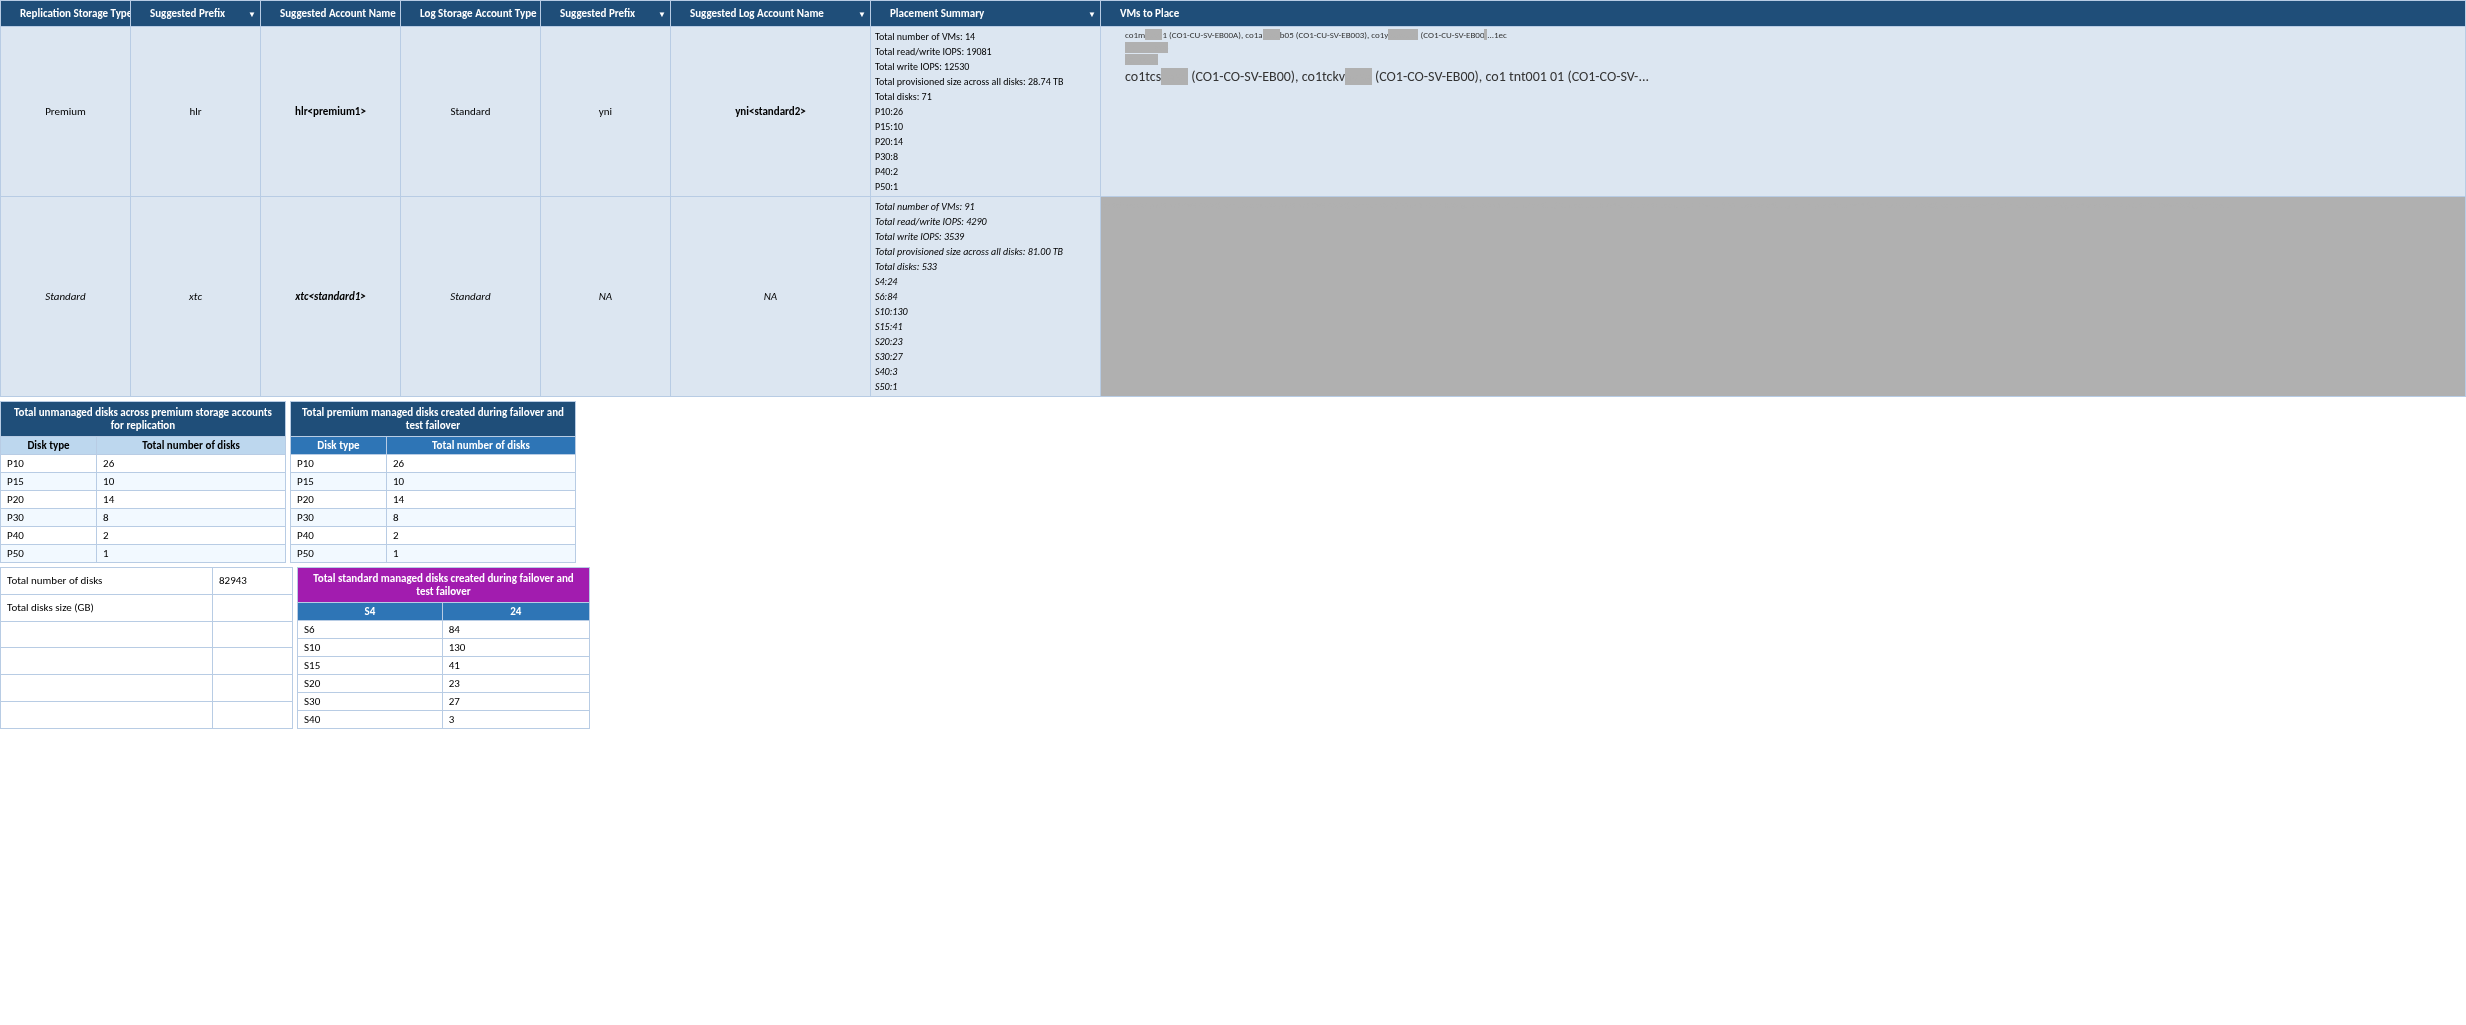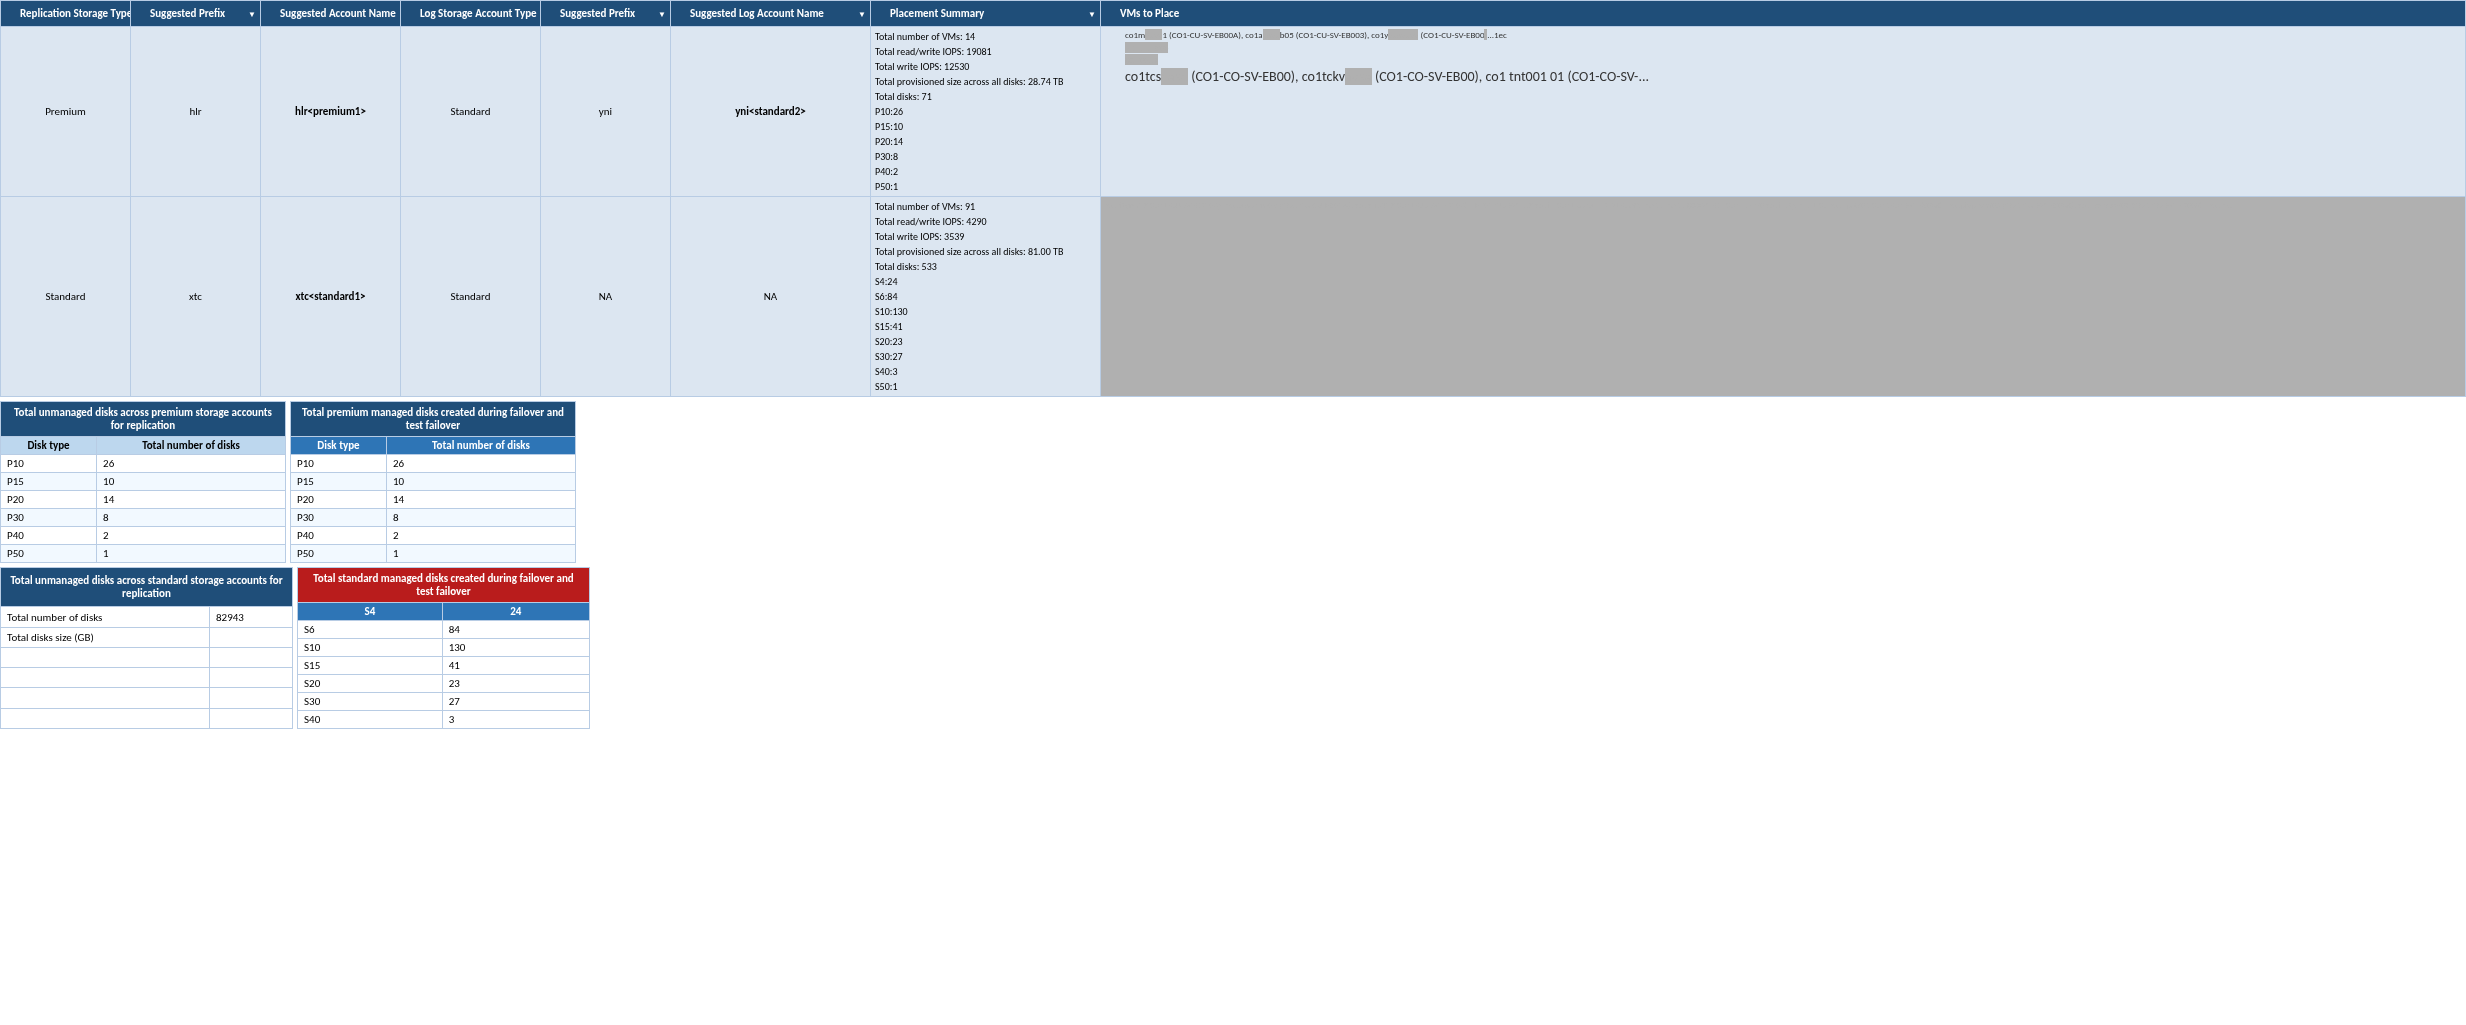--- a/index.html
+++ b/index.html
@@ -46,20 +46,21 @@
       margin-left: 4px;
       cursor: pointer;
     }
 
     .data-row-premium td {
       background: #dce6f1;
     }
 
     .data-row-standard td {
       background: #ddebf7;
+      font-style: italic;
     }
 
     .placement-cell {
       font-size: 10px;
       line-height: 1.5;
     }
 
     .vms-cell {
       font-size: 9px;
       line-height: 1.4;
@@ -413,25 +414,20 @@
           </tr>
       </tbody>
     </table>
   </div>
 
   <div class="bottom-tables-container">
 
     <table class="bottom-left-table">
       <tbody>
         <tr>
-          <td class="section-header" colspan="2" style="background:#1f4e79; color:#fff; font-weight:bold; text-align:center; font-size:11px; padding:4px 6px;">
-            <span>Total unmanaged disks across standard storage accounts for replication</span>
-          </td>
-        </tr>
-        <tr>
           <td>Total number of disks</td>
           <td>82943</td>
         </tr>
         <tr>
           <td>Total disks size (GB)</td>
           <td></td>
         </tr>
         <tr>
             <td>&nbsp;</td>
             <td></td>
@@ -447,21 +443,21 @@
         <tr>
             <td>&nbsp;</td>
             <td></td>
           </tr>
       </tbody>
     </table>
 
     <table class="bottom-right-table">
       <tbody>
         <tr>
-          <td class="section-header" colspan="2" style="background:#b91c1c; color:#fff; font-weight:bold; text-align:center; font-size:11px; padding:4px 6px;">
+          <td class="section-header" colspan="2" style="background:#a21caf; color:#fff; font-weight:bold; text-align:center; font-size:11px; padding:4px 6px;">
             <span>Total standard managed disks created during failover and test failover</span>
           </td>
         </tr>
         <tr>
           <th class="col-header" style="background:#2e75b6; color:#fff; font-weight:bold;">S4</th>
           <th class="col-header" style="background:#2e75b6; color:#fff; font-weight:bold;">24</th>
         </tr>
         <tr>
             <td>S6</td>
             <td>84</td>

